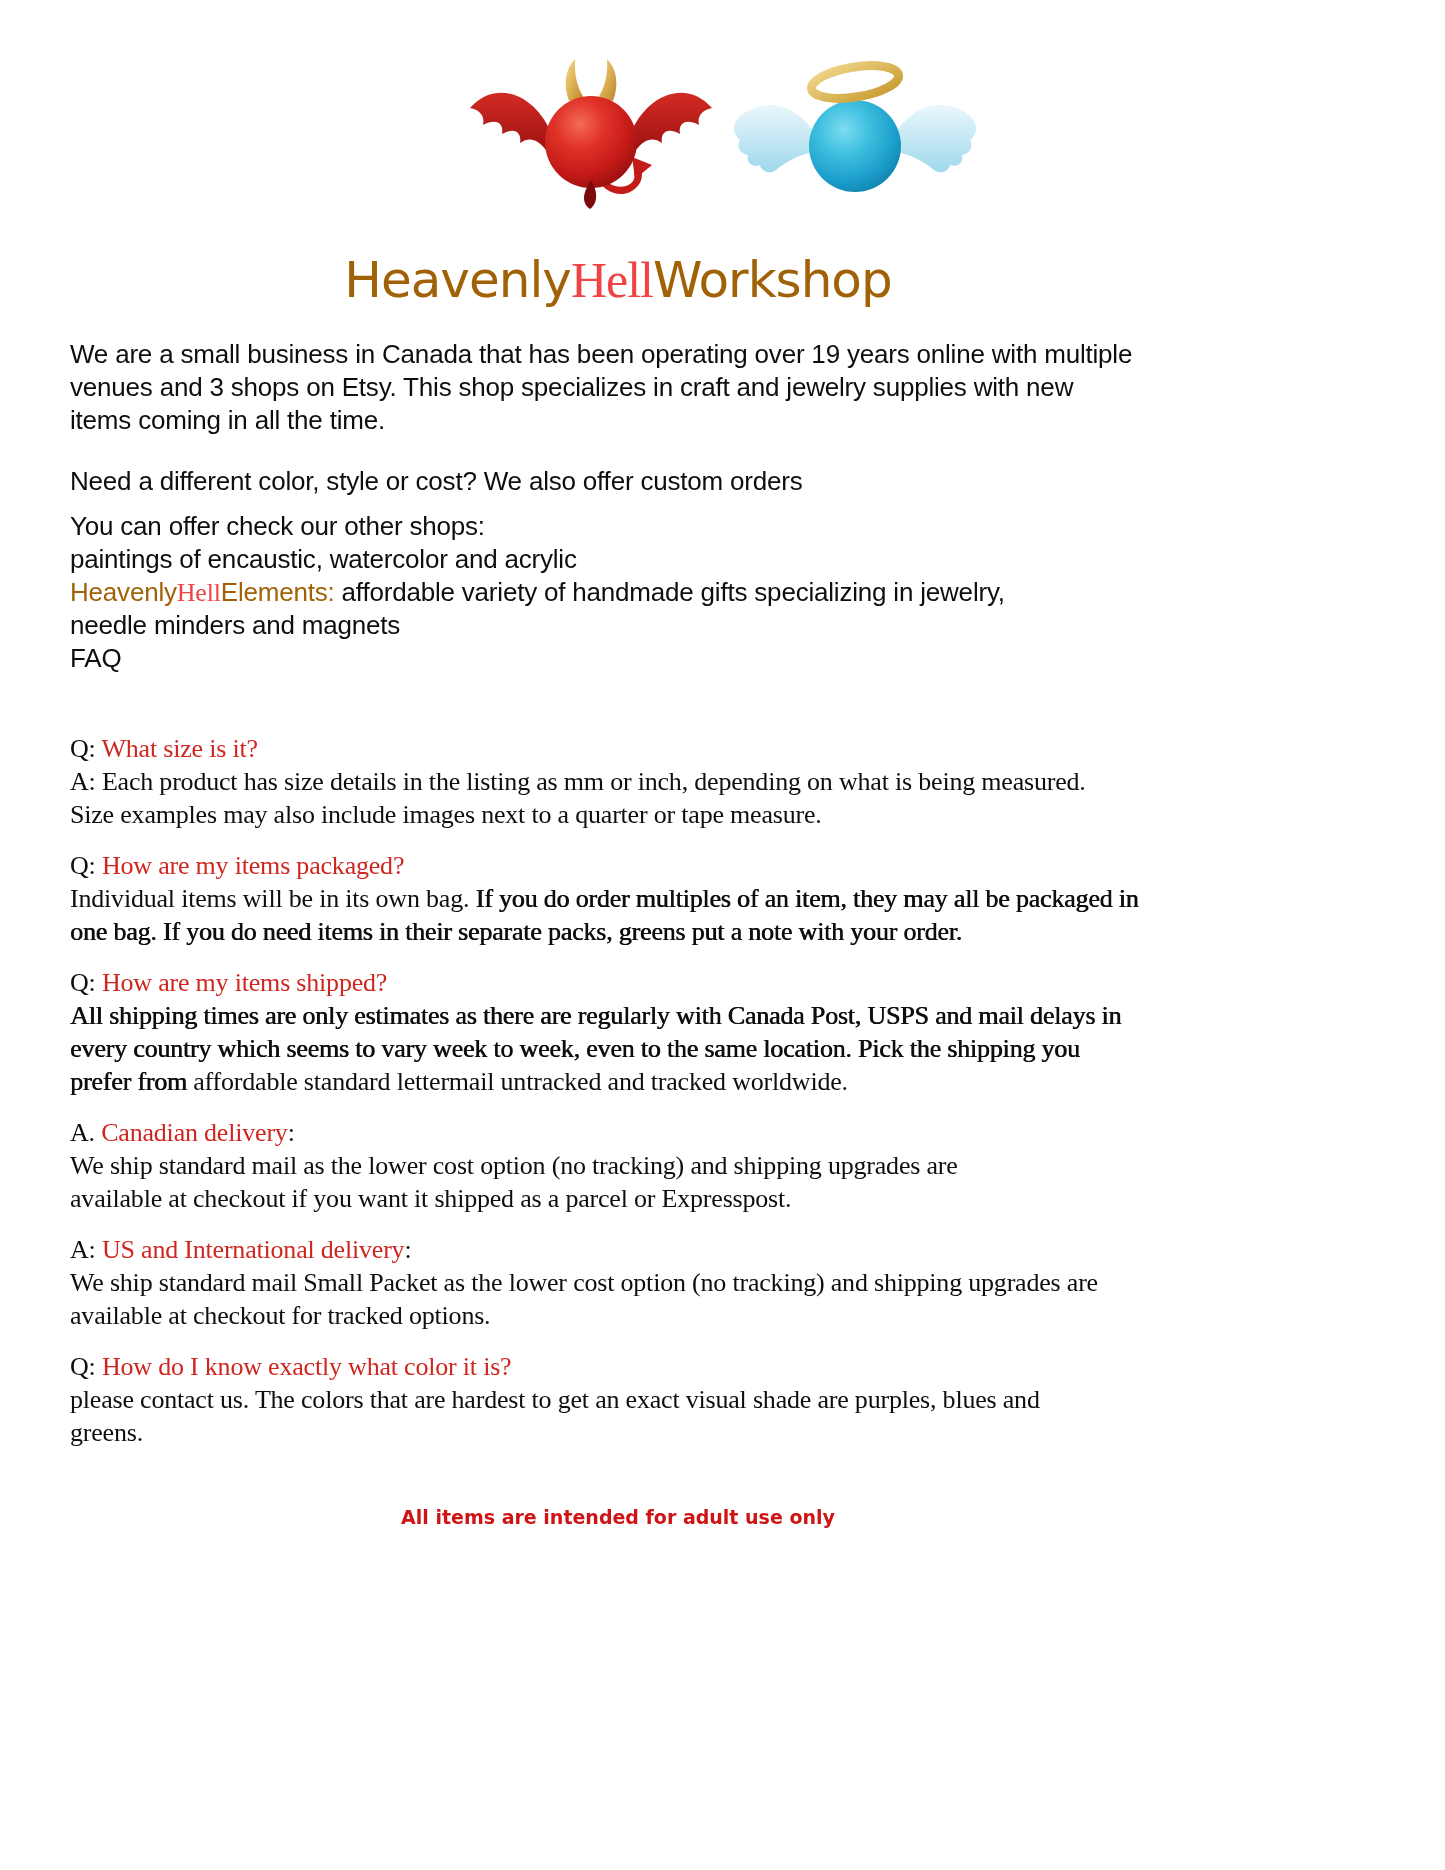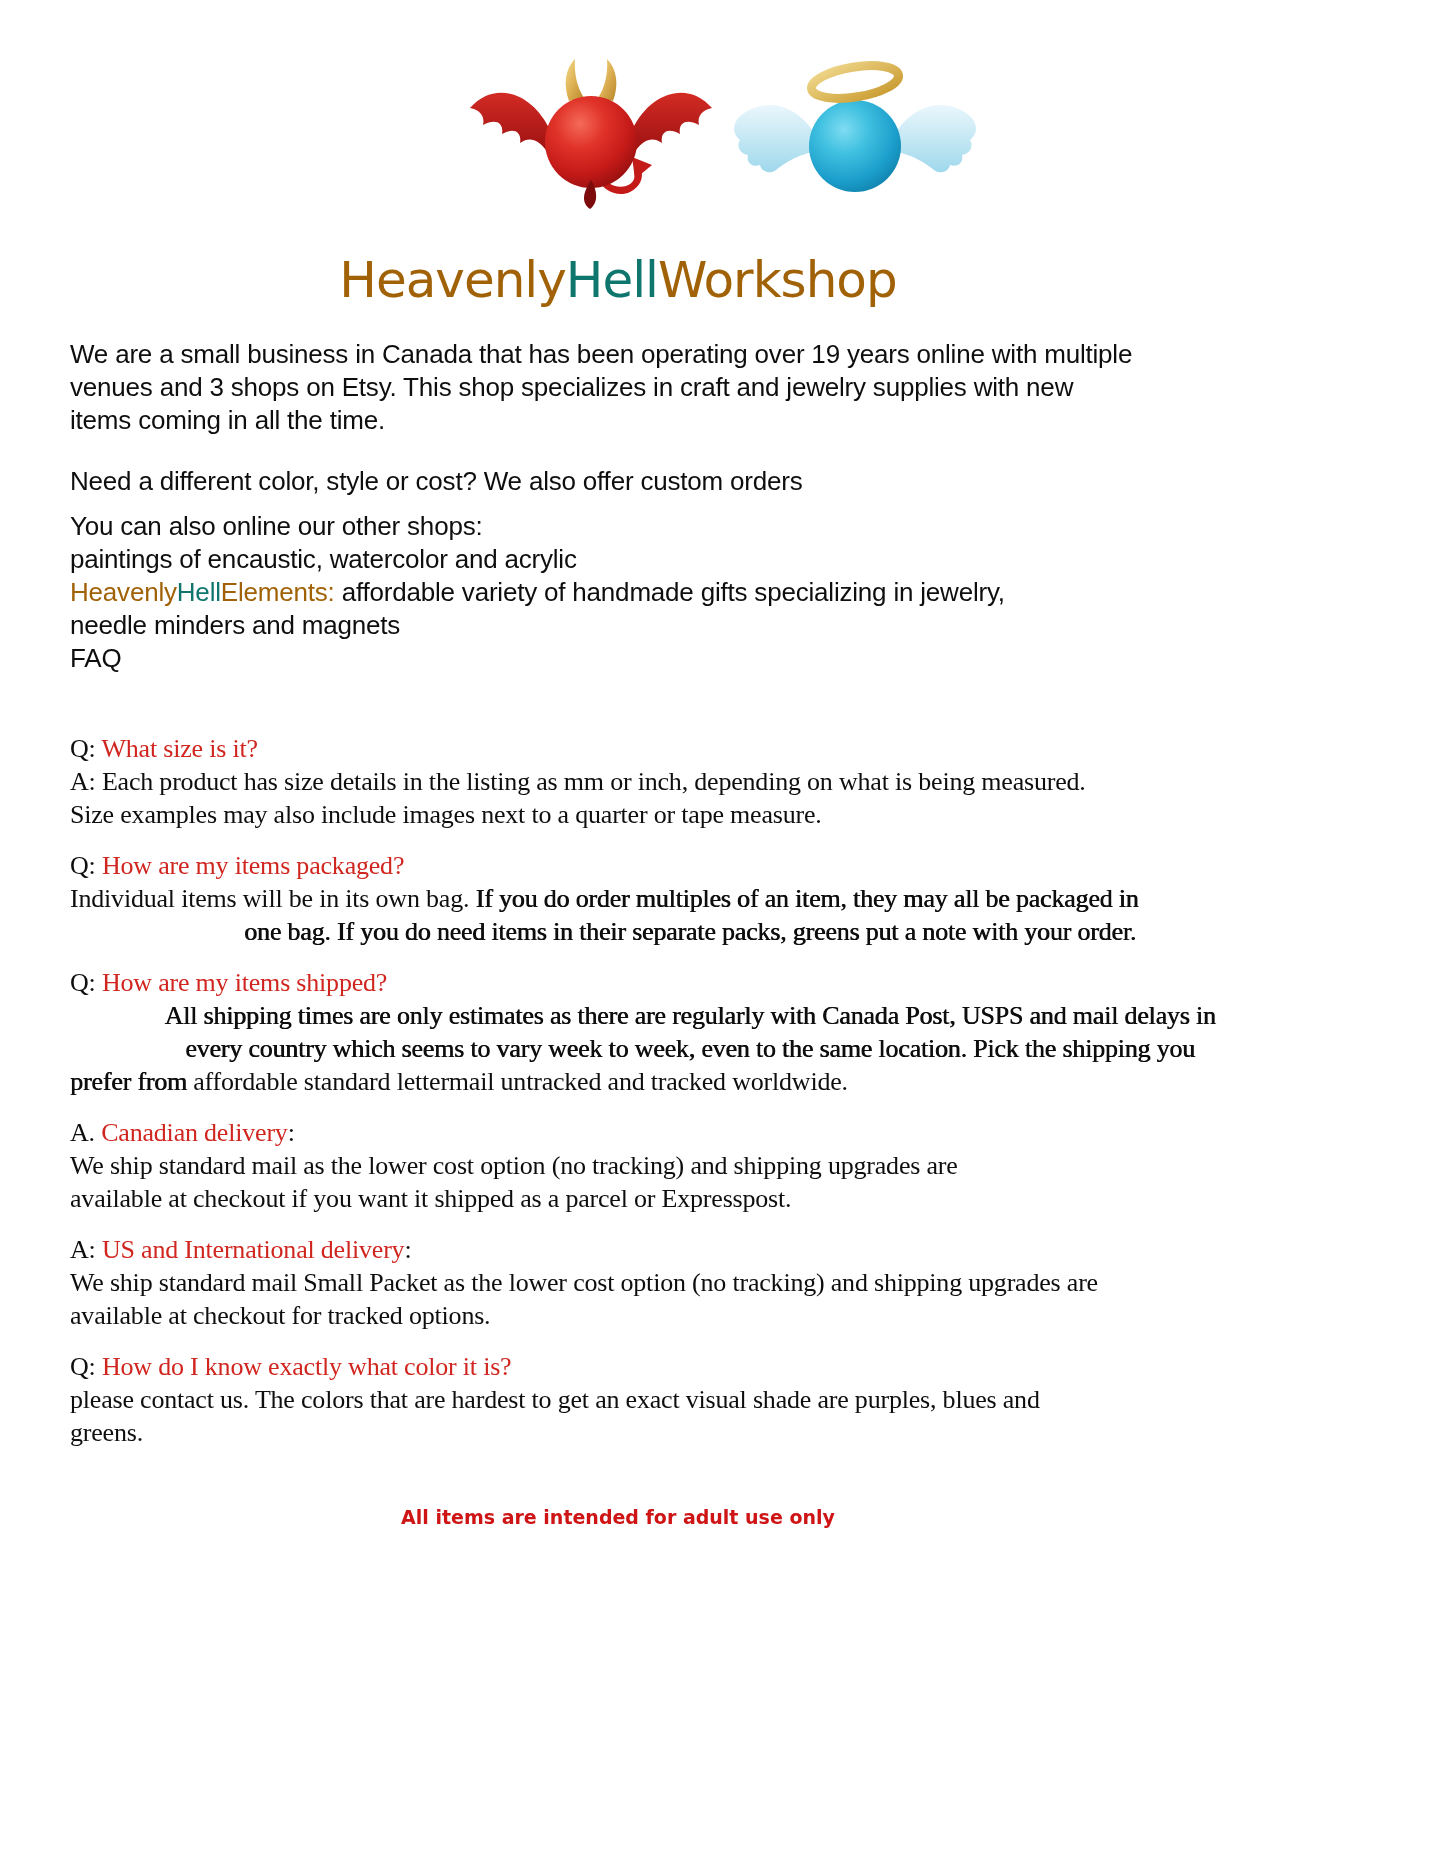--- a/index.html
+++ b/index.html
@@ -19,36 +19,36 @@
   .title {
     width:1010px; margin:40px 0 0 113px;
     text-align:center;
     font-family:"DejaVu Sans", sans-serif;
     font-weight:400;
     font-size:50px; line-height:60px;
     letter-spacing:-1px;
     white-space:nowrap;
   }
   .blue { color:#a16207; }
-  .red  { color:#0f766e; }
+  .red  { color:#ef4444;font-family:Liberation Serif, serif; }
 
   
   .content {
     width:1240px; margin:28px 0 0 70px;
     font-size:26px; line-height:33px;
     letter-spacing:-0.2px;
   }
   .content .line { white-space:nowrap; }
   .para-intro   { margin-bottom:28px; }
   .para-custom  { margin-bottom:12px; }
   .shops        { margin-bottom:57px; }
   .indent       { padding-left:9px; }
   .qa           { margin-bottom:18px;font-family:Liberation Serif, serif; }
   .q-line .qr   { color:#d0261f; }
-  .sb           { text-shadow:0.6px 0 0 currentColor;text-align:center; }
+  .sb           { text-shadow:0.6px 0 0 currentColor; }
 
   
   .footer {
     width:1010px; margin:50px 0 0 113px;
     text-align:center;
     font-family:"DejaVu Sans", sans-serif;
     font-weight:bold;
     font-size:19px; line-height:37px;
     color:#ce1414;
   }
@@ -116,21 +116,21 @@
 
     <div class="para-intro">
       <div class="line">We are a small business in Canada that has been operating over 19 years online with multiple</div>
       <div class="line">venues and 3 shops on Etsy. This shop specializes in craft and jewelry supplies with new</div>
       <div class="line">items coming in all the time.</div>
     </div>
 
     <div class="para-custom line">Need a different color, style or cost? We also offer custom orders</div>
 
     <div class="shops">
-      <div class="line">You can also online our other shops:</div>
+      <div class="line">You can offer check our other shops:</div>
       <div class="line">paintings of encaustic, watercolor and acrylic</div>
       <div class="line"><span><span class="blue">Heavenly</span><span class="red">Hell</span><span class="blue">Elements:</span></span><span> affordable variety of handmade gifts specializing in jewelry,</span></div>
       <div class="line">needle minders and magnets</div>
       <div class="line">FAQ</div>
     </div>
 
     <div class="qa">
       <div class="line q-line"><span class="qp">Q: </span><span class="qr">What size is it?</span></div>
       <div class="line">A: Each product has size details in the listing as mm or inch, depending on what is being measured.</div>
       <div class="line">Size examples may also include images next to a quarter or tape measure.</div>

